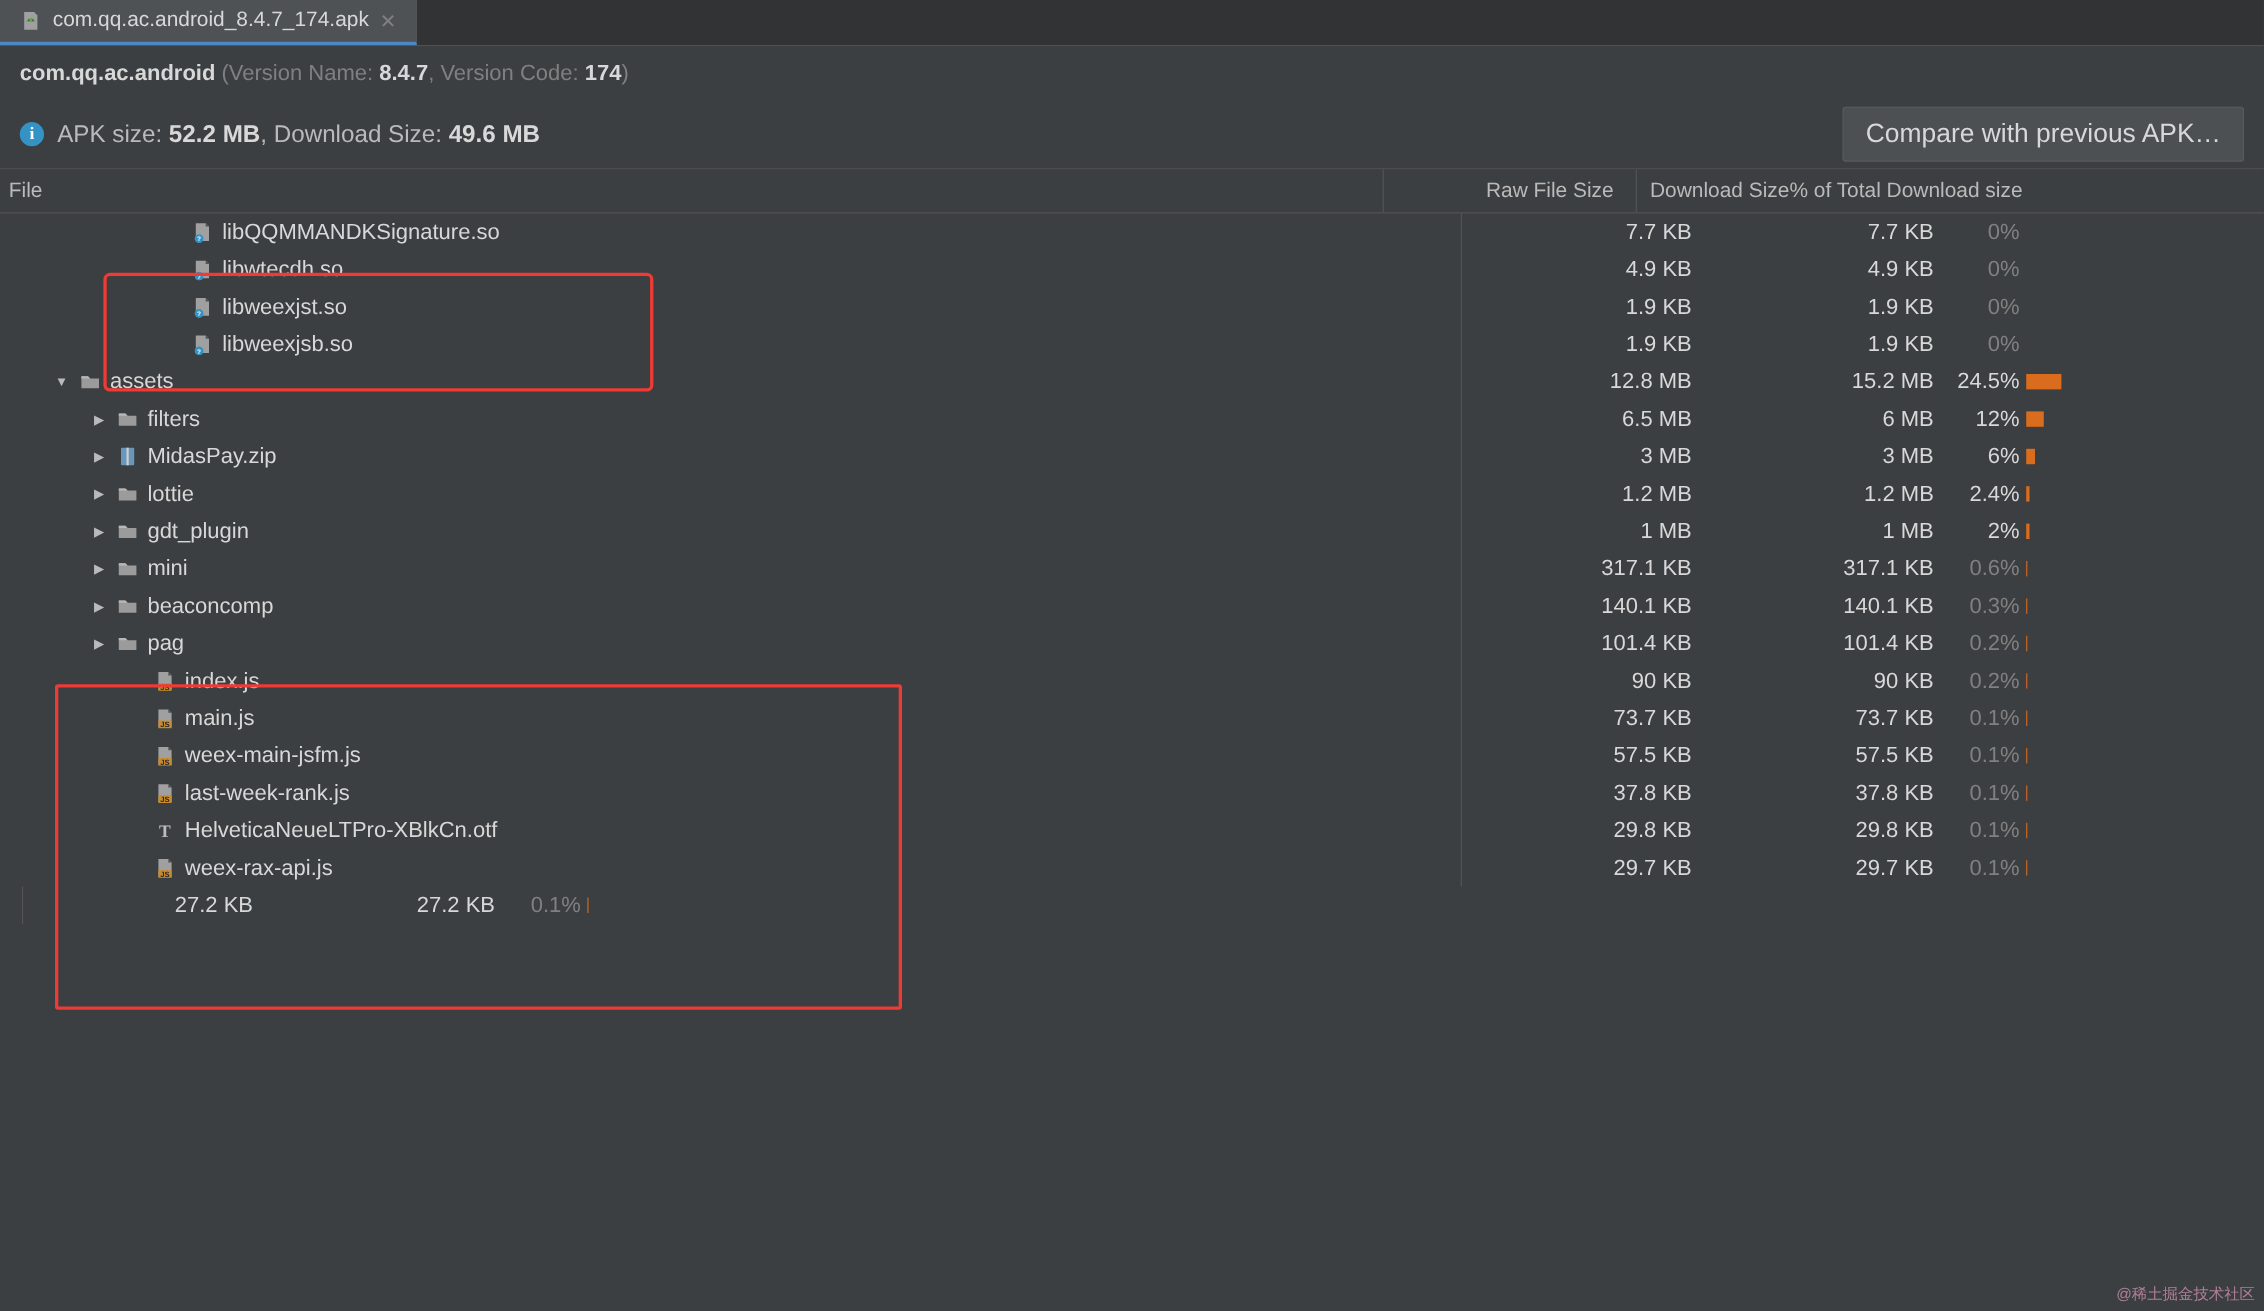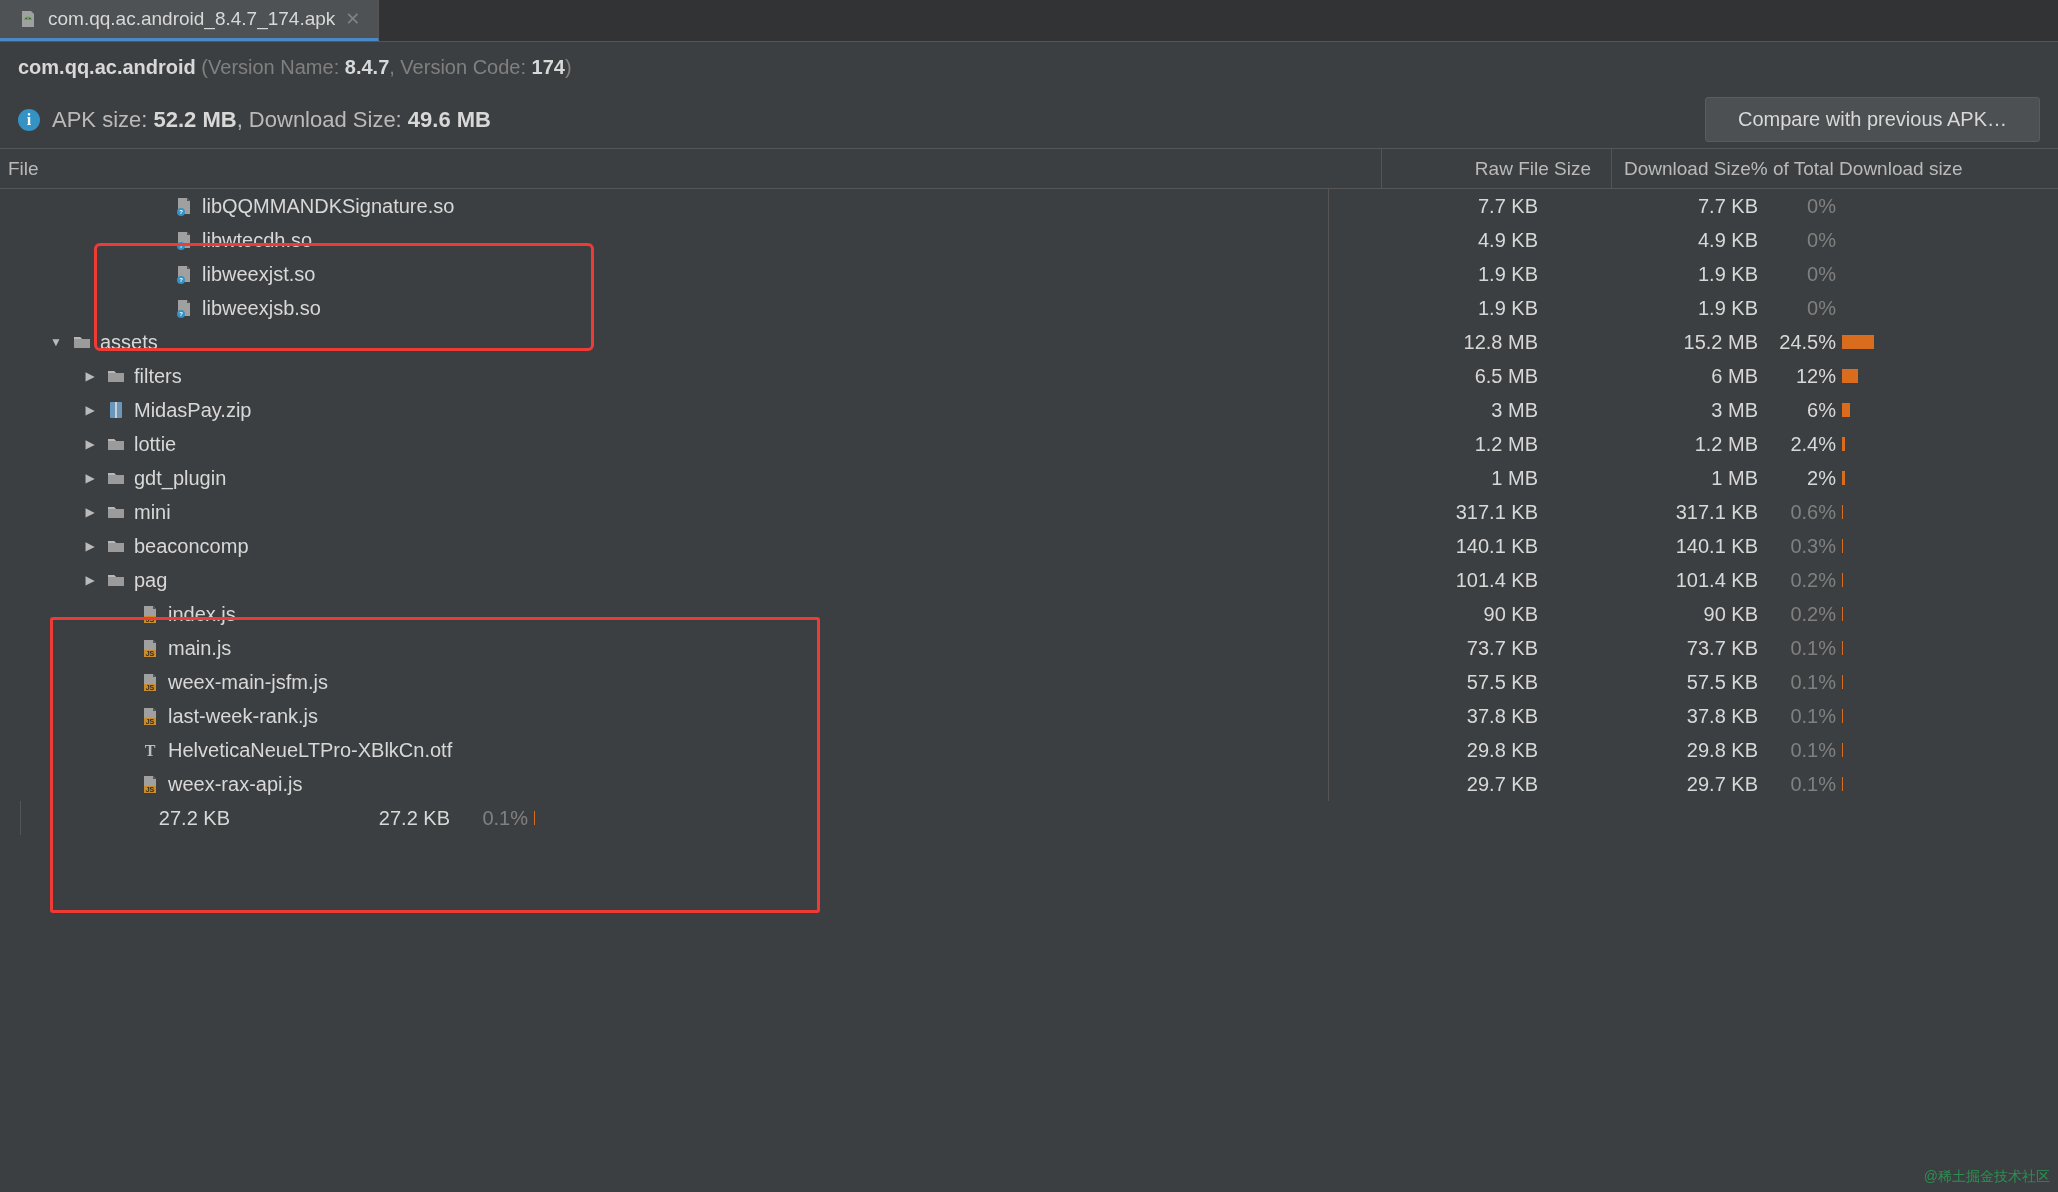--- a/index.html
+++ b/index.html
@@ -83,38 +83,38 @@
     border-radius: 50%;
     font-weight: 700;
     font-family: Georgia, serif;
     font-size: 16px;
   }
   .size-line b { color: var(--text-bright); font-weight: 700; }
   .compare-btn {
     background: var(--button-bg);
     border: 1px solid var(--border-light);
     color: var(--text-bright);
-    padding: 10px 32px;
-    font-size: 20px;
+    padding: 10px 20px;
+    font-size: 24px;
     border-radius: 3px;
     white-space: nowrap;
   }
   
   .thead {
     display: flex;
     align-items: center;
     height: 40px;
     background: var(--bg);
     border-bottom: 1px solid var(--border);
     font-size: 19px;
     color: var(--text);
   }
   .col-file    { flex: 1 1 auto; padding-left: 8px; }
   .col-raw     { width: 230px; text-align: right; padding-right: 20px; border-left: 1px solid var(--border); height:100%; display:flex; align-items:center; justify-content:flex-end;}
-  .thead-right { width: 447px; border-left: 1px solid var(--border); height: 100%; display: flex; align-items: center; padding-left: 12px; white-space: nowrap; overflow: hidden; }
+  .thead-right { width: 571px; border-left: 1px solid var(--border); height: 100%; display: flex; align-items: center; padding-left: 12px; white-space: nowrap; overflow: hidden; }
 
   .tbody { position: relative; margin-left: 20px; }
   .row {
     display: flex;
     align-items: center;
     height: 34px;
     font-size: 20px;
   }
   .row .col-raw, .row .dl-val, .row .pct-val { color: var(--text-bright); }
   .row .pct-val.dim { color: var(--text-dim); }
@@ -164,21 +164,21 @@
   }
   .hl1 { left: 74px; top: 54px; width: 500px; height: 108px; }
   .hl2 { left: 30px; top: 428px; width: 770px; height: 296px; border-radius: 3px;}
 
   
   .watermark {
     position: fixed;
     right: 8px;
     bottom: 6px;
     font-size: 14px;
-    color: #22c55e;
+    color: #f9a8d4;
     opacity: .6;
   }
 </style>
 </head>
 <body>
 
 <div class="tab-strip">
   <div class="tab">
     <span class="apk-icon ico">
       <svg viewBox="0 0 20 20">

